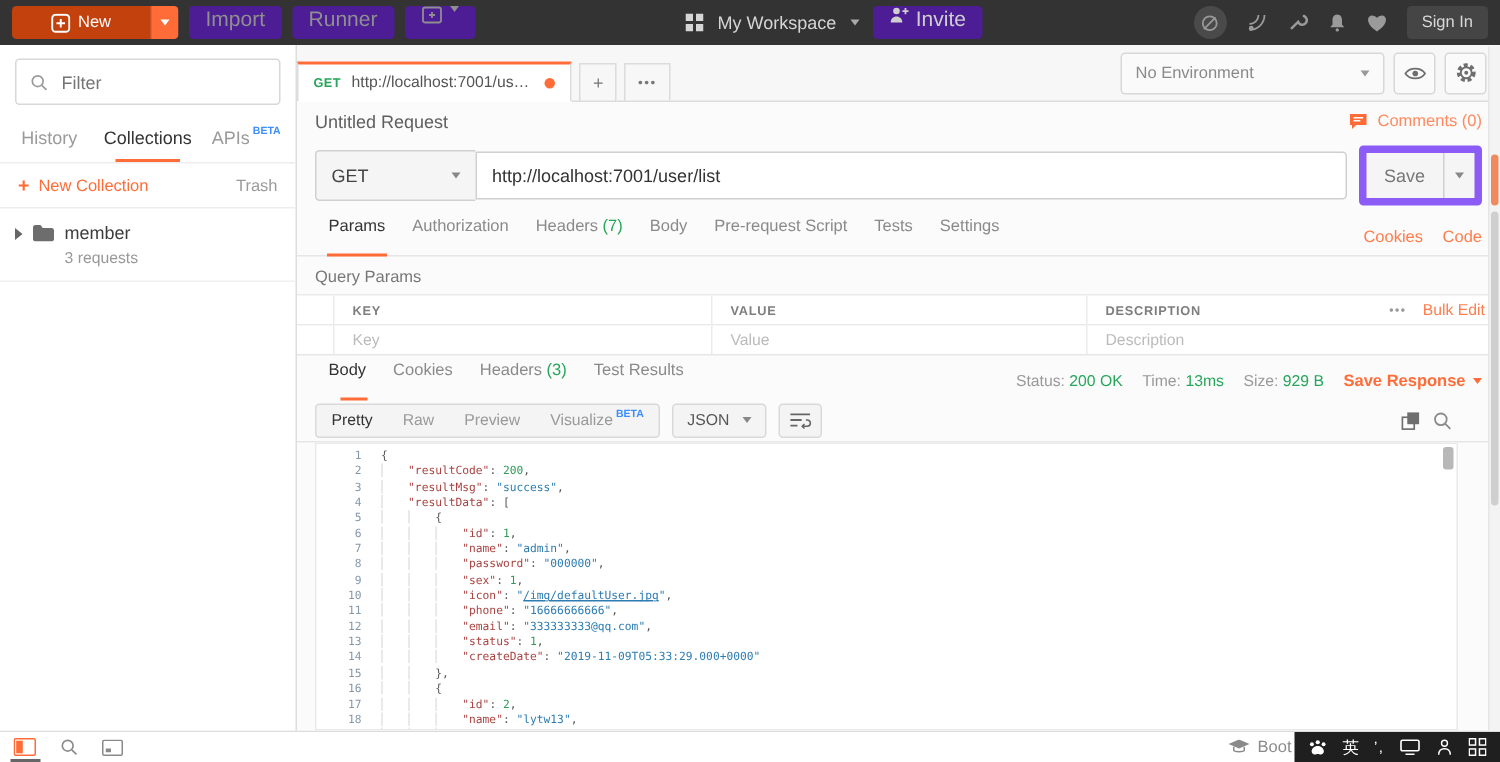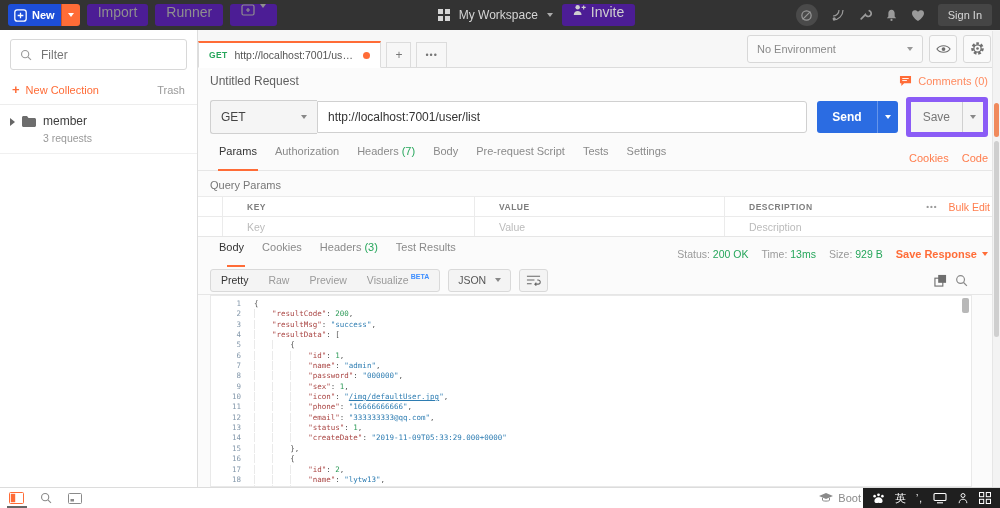--- a/index.html
+++ b/index.html
@@ -3,21 +3,21 @@
 <meta charset="utf-8">
 <style>
   html,body{margin:0;padding:0;background:#e8e8e8}
   .app{width:1000px;height:508px;position:relative;overflow:hidden;background:#fff;
        font-family:"Liberation Sans",sans-serif;font-size:12px;color:#333}
   svg{display:block}
 
   
   .topbar{height:30px;background:#333;display:flex;align-items:center;padding:0 8px;gap:7px}
   .btn-new{display:flex;height:22px;border-radius:3px;overflow:hidden;cursor:pointer}
-  .btn-new-main{background:#1d4ed8;color:#fff;display:flex;align-items:center;gap:5px;padding:0 6px;font-size:11px;font-weight:bold}
+  .btn-new-main{background:#c2410c;color:#fff;display:flex;align-items:center;gap:5px;padding:0 26px;font-size:11px;font-weight:normal}
   .btn-new-caret{background:#ff6c37;border-left:1px solid rgba(0,0,0,.22);display:flex;align-items:center;padding:0 6px}
   .tb-plain{background:#4c1d95;color:#8f8f8f;font-size:14px;padding:0 11px;height:22px;display:flex;align-items:flex-start;border-radius:3px;gap:5px}
   .caret{width:0;height:0;border-left:3.5px solid transparent;border-right:3.5px solid transparent;border-top:4px solid currentColor}
   .tb-center{flex:1;display:flex;justify-content:center;align-items:center;gap:9px;color:#d5d5d5}
   .ws-label{font-size:12px}
   .tb-right{display:flex;align-items:center;gap:13px;color:#9a9a9a}
   .circle-btn{width:22px;height:22px;border-radius:50%;background:#4a4a4a;display:flex;align-items:center;justify-content:center}
   .signin{background:#454545;color:#d8d8d8;font-size:11px;height:22px;display:flex;align-items:center;padding:0 10px;border-radius:3px}
 
   
@@ -74,21 +74,21 @@
   .rtab.active{color:#333}
   .rtab.active::after{content:"";position:absolute;bottom:-1px;left:8px;right:8px;height:2px;background:#ff6c37}
   .count{color:#26a65b;margin-left:3px}
   .req-links{margin-left:auto;display:flex;gap:13px;color:#ff7d4d}
   .req-links span{cursor:pointer}
 
   .qp-label{padding:8px 12px 5px;font-size:11px;color:#777}
   .qp-table{background:#fff;border-top:1px solid #ebebeb;border-bottom:1px solid #e6e6e6;margin-bottom:4px}
   .qp-row{display:grid;grid-template-columns:24px 252px 250px 1fr 120px;height:19px;border-bottom:1px solid #ebebeb;font-size:10px;align-items:stretch}
   .qp-row:last-child{border-bottom:none}
-  .qc{padding:0 24px;display:flex;align-items:center}
+  .qc{padding:0 12px;display:flex;align-items:center}
   .qc.sep{border-left:1px solid #ebebeb}
   .qp-head-cell{color:#7e7e7e;font-weight:bold;font-size:8.5px;letter-spacing:.5px}
   .qp-ph{color:#bbb;font-size:10.5px}
   .qp-actions{display:flex;align-items:center;justify-content:flex-end;gap:11px;padding-right:10px}
   .dots{color:#9a9a9a;font-weight:bold;font-size:8px;letter-spacing:1px;cursor:pointer}
   .bulk{color:#ff7d4d;font-size:10.5px;cursor:pointer}
 
   .resp-tabs{display:flex;align-items:center;height:25px;padding:0 12px;font-size:11px;color:#8a8a8a}
   .resp-meta{margin-left:auto;display:flex;gap:13px;align-items:center;font-size:10.5px}
   .meta-label{color:#9a9a9a}
@@ -229,20 +229,32 @@
     <aside class="sidebar">
       <div class="filter-wrap">
         <span>
           <svg width="12" height="12" viewBox="0 0 14 14">
               <circle cx="6" cy="6" r="4.2" fill="none" stroke="#999" stroke-width="1.3"></circle>
               <line x1="9.2" y1="9.2" x2="12.8" y2="12.8" stroke="#999" stroke-width="1.3"></line>
             </svg>
         </span>
         <input class="filter-input" placeholder="Filter" style="">
       </div>
+      <div class="sb-tabs">
+        <div class="sb-tab">
+            <span>History</span>
+          </div>
+        <div class="sb-tab active">
+            <span>Collections</span>
+          </div>
+        <div class="sb-tab">
+            <span>APIs</span>
+            <span class="sup-badge">BETA</span>
+          </div>
+      </div>
       <div class="sb-actions">
         <span class="new-collection">
           <span class="plus-glyph">+</span>
           <span>New Collection</span>
         </span>
         <span class="trash">Trash</span>
       </div>
       <div class="collection-item">
         <span style="margin-top:4px">
           <svg width="5" height="8" viewBox="0 0 5 8">
@@ -310,26 +322,20 @@
           <span>Comments (0)</span>
         </span>
       </div>
 
       <div class="builder">
         <div class="method-select">
           <span>GET</span>
           <span class="caret"></span>
         </div>
         <input class="url-input" value="http://localhost:7001/user/list" style="">
-        <div class="send-group">
-          <span class="send-main">Send</span>
-          <span class="send-caret">
-              <span class="caret"></span>
-            </span>
-        </div>
         <div class="save-group">
           <span class="save-main">Save</span>
           <span class="save-caret">
               <span class="caret"></span>
             </span>
         </div>
       </div>
 
       <div class="req-tabs">
         <div class="rtab active">

